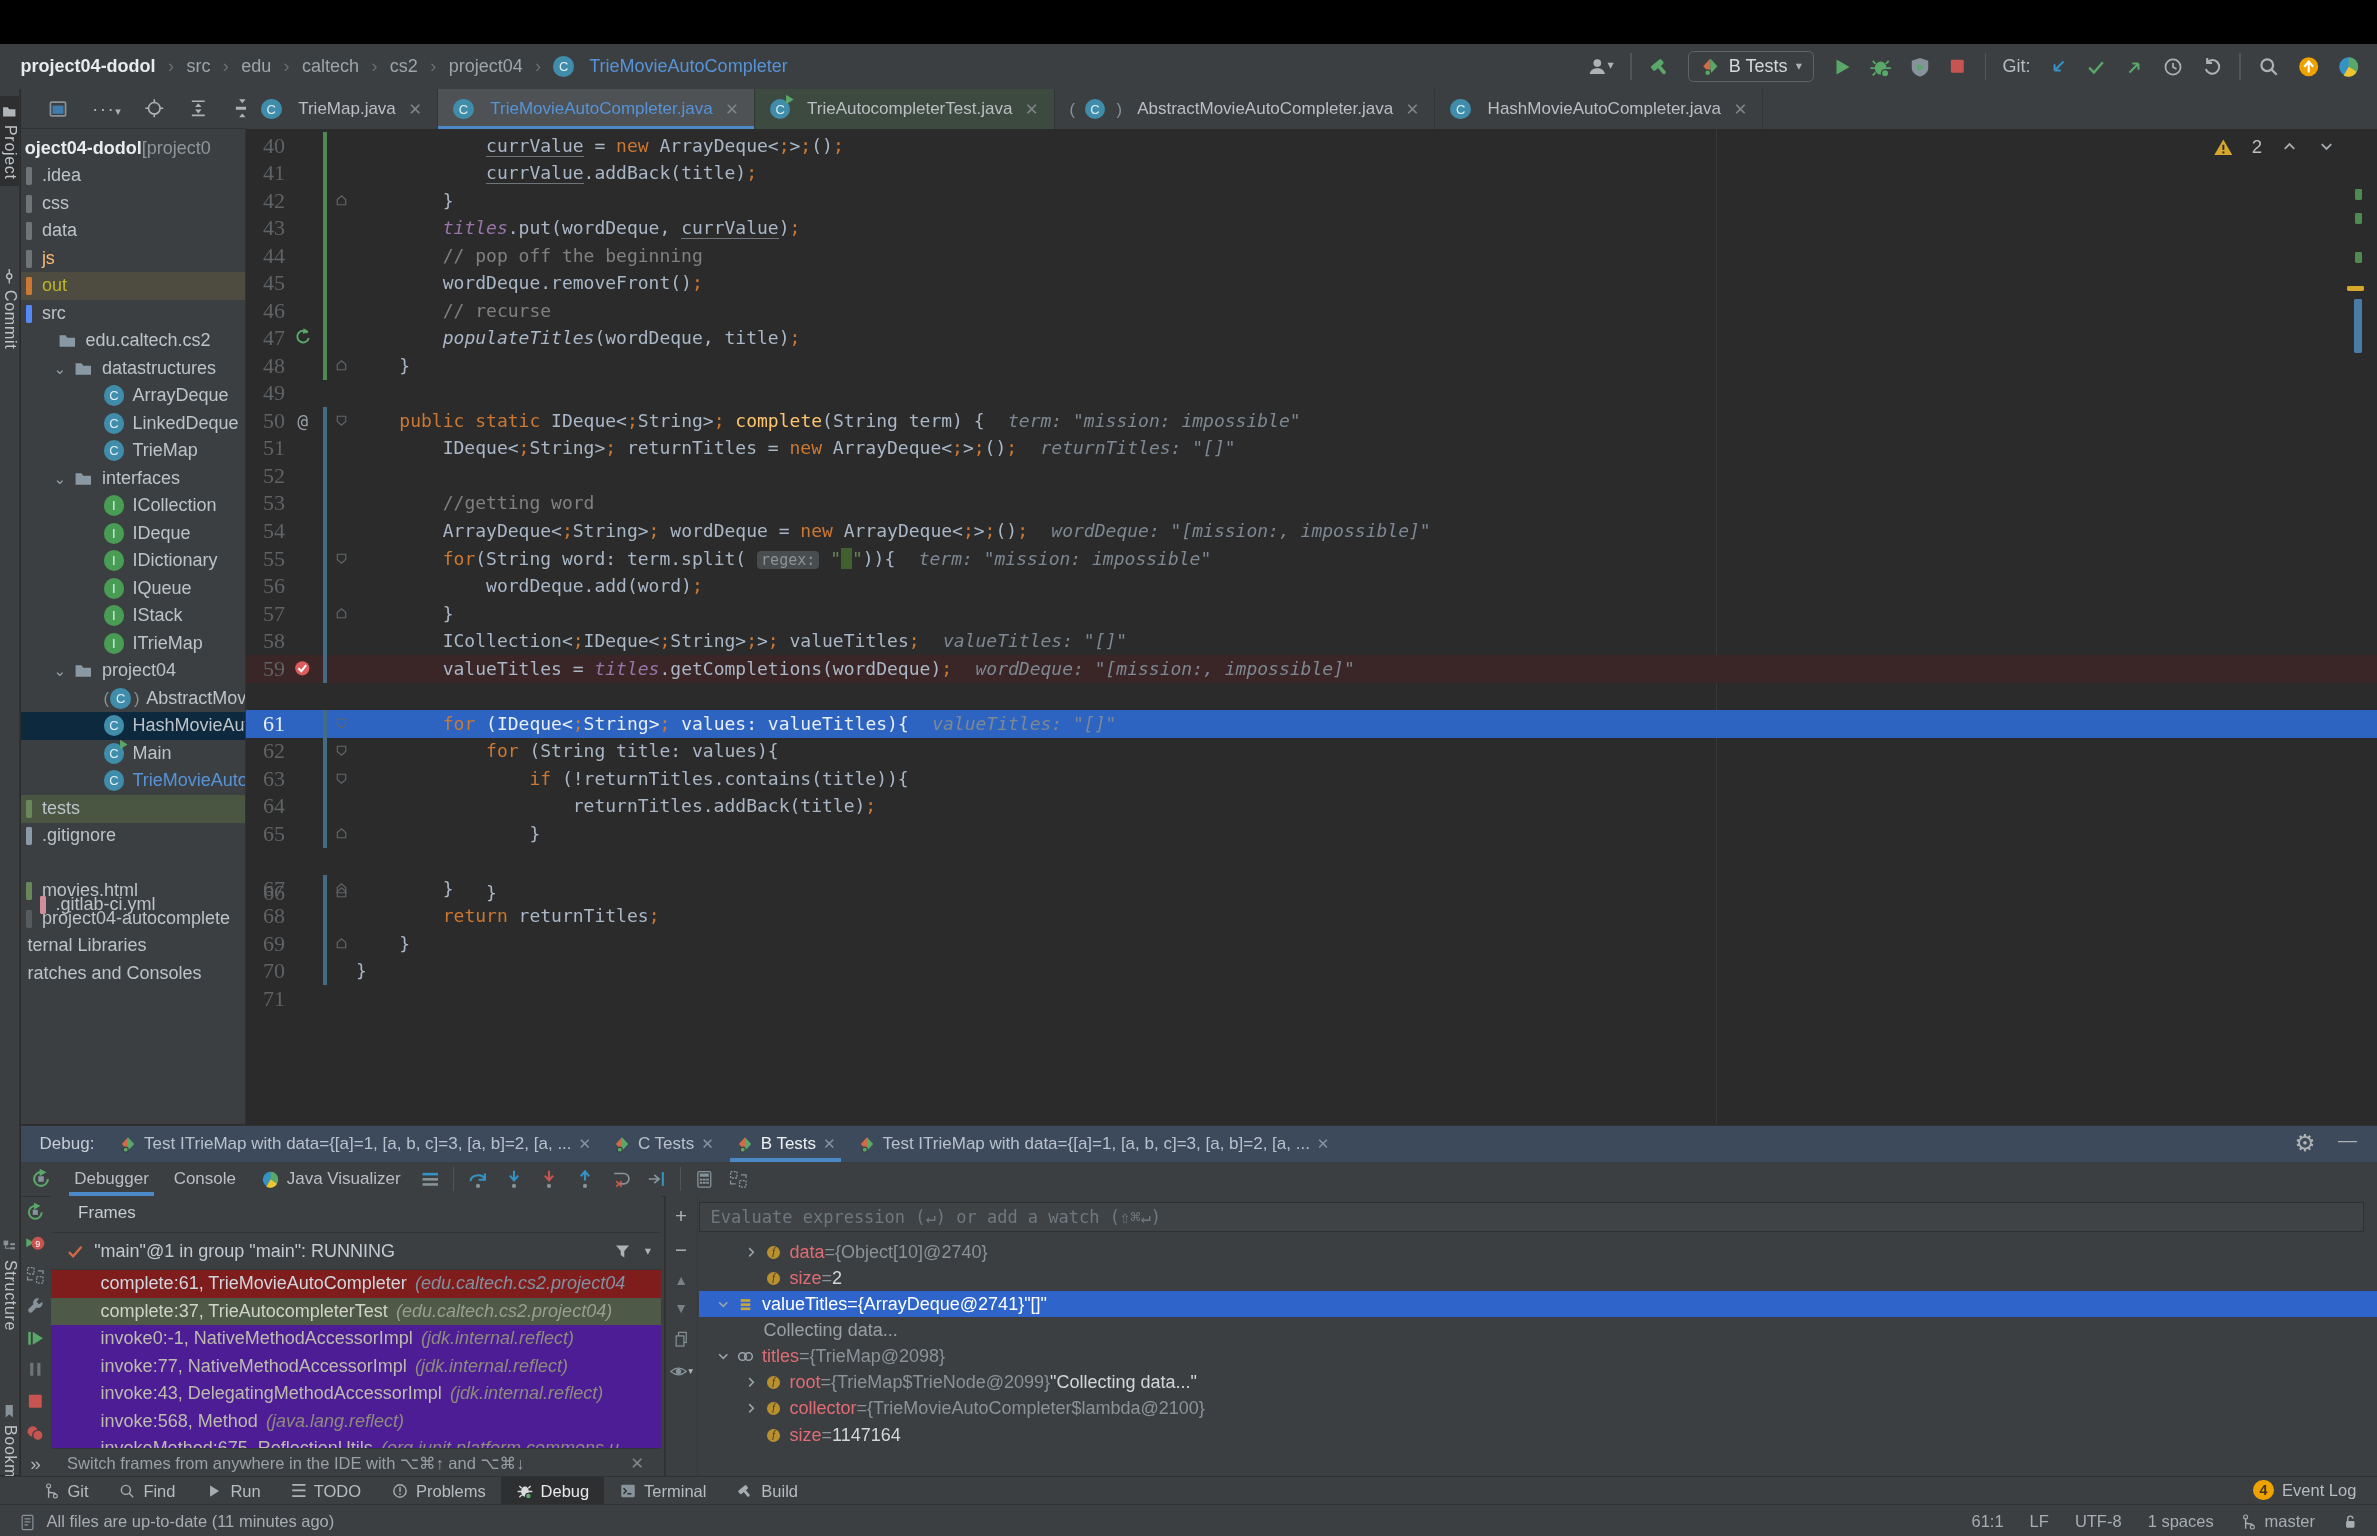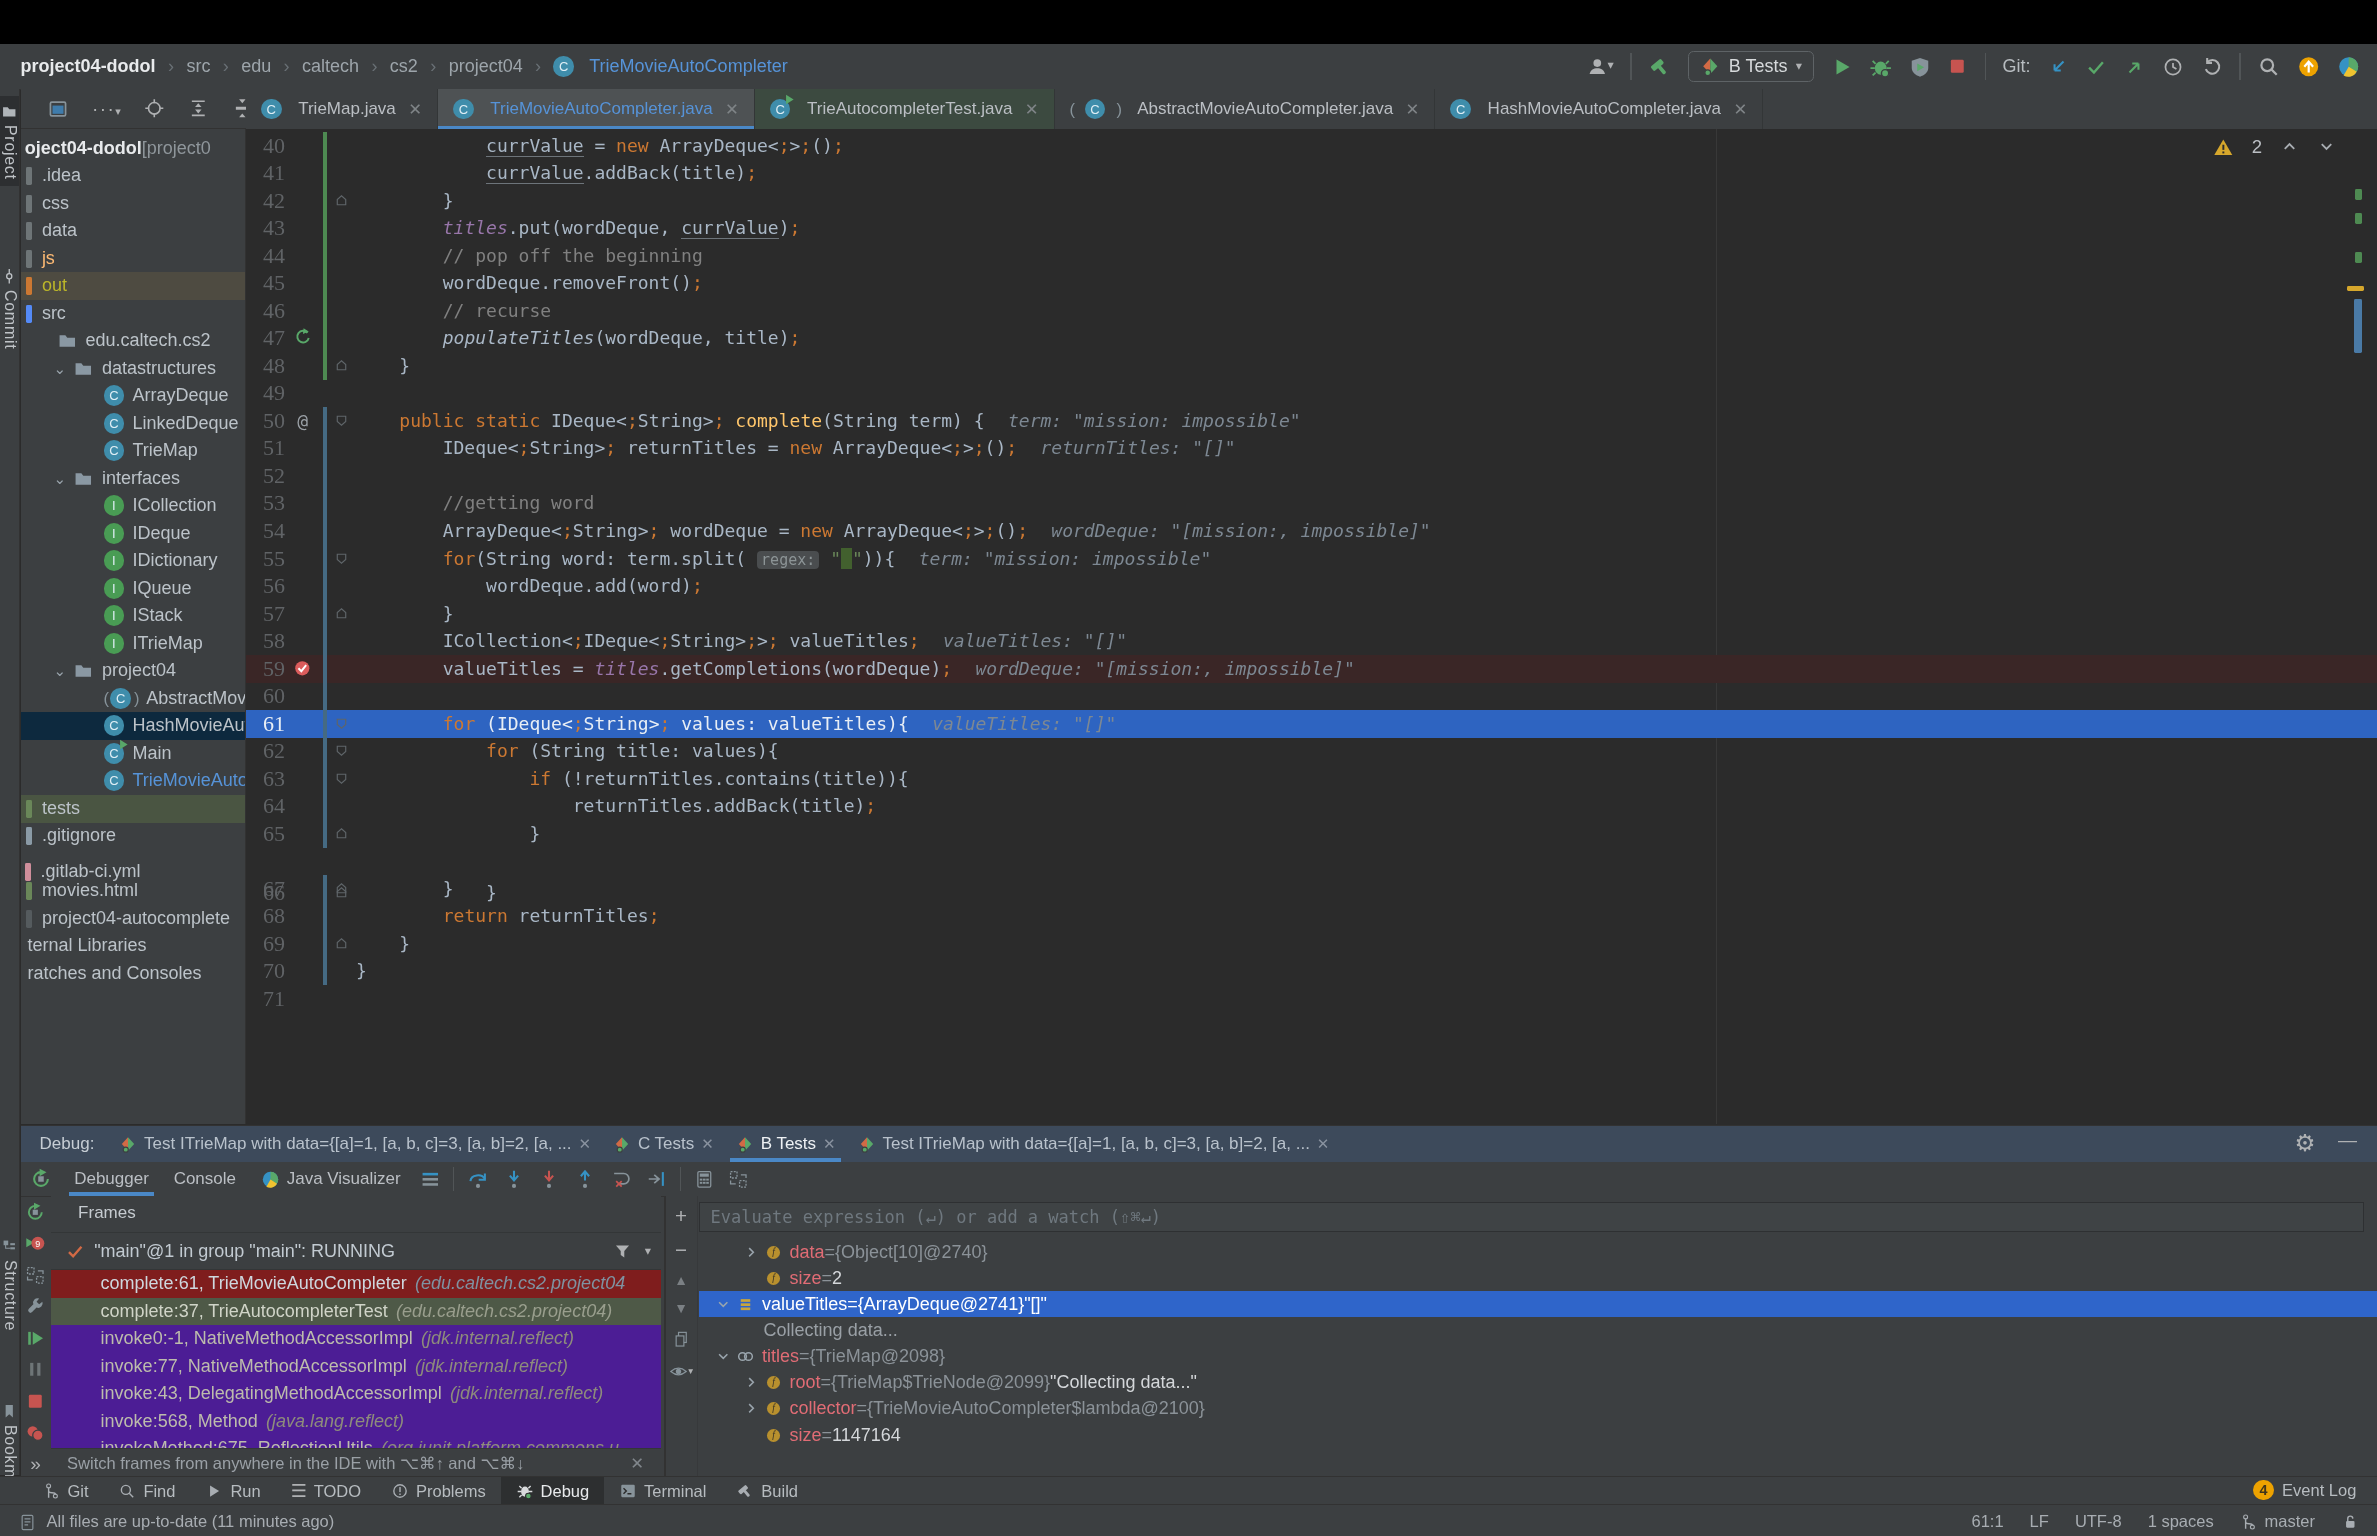--- a/index.html
+++ b/index.html
@@ -372,21 +372,21 @@
       <span style="color:#5693d8">TrieMovieAutoC</span>
     </div>
     <div class="trow" style="top:666px;background:#4a5542;padding-left:5.5px">
       <span class="fbar" style="background:#6a8759"></span>
       <span style="color:#bcc3c9">tests</span>
     </div>
     <div class="trow" style="top:693px;padding-left:5.5px">
       <span class="fbar" style="background:#8a9aa6"></span>
       <span style="color:#bcc3c9">.gitignore</span>
     </div>
-    <div class="trow" style="top:729px;padding-left:4px">
+    <div class="trow" style="top:762px;padding-left:19px">
       <span class="fbar" style="background:#cf8e9b"></span>
       <span style="color:#bcc3c9">.gitlab-ci.yml</span>
     </div>
     <div class="trow" style="top:748px;padding-left:5.5px">
       <span class="fbar" style="background:#6a8759"></span>
       <span style="color:#bcc3c9">movies.html</span>
     </div>
     <div class="trow" style="top:776px;padding-left:5.5px">
       <span class="fbar" style="background:#555b5e"></span>
       <span style="color:#bcc3c9">project04-autocomplete</span>
@@ -476,21 +476,20 @@
         </svg></span><span class="code"><span class="">        </span><span class="c-kw">for</span><span class="">(String word: term.split( </span><span class="chipspan">regex:</span><span class=""> </span><span class="c-str">"</span><span class="c-strsel"> </span><span class="c-str">"</span><span class="">)){</span><span class="hint">term: "mission: impossible"</span></span></div>
     <div class="cl" style="top:443px"><span class="num">56</span><span class="cbar" style="background:#456a83"></span><span class="code">            wordDeque.add(word)<span class="c-kw">;</span></span></div>
     <div class="cl" style="top:471px"><span class="num">57</span><span class="cbar" style="background:#456a83"></span><span class="foldw"><svg class="ic" style="width:15px;height:15px" viewBox="0 0 32 32" fill="none">
           <path d="M7 25 H25 V14 L16 6 L7 14 Z" stroke="#5f6569" stroke-width="2.5"></path>
         </svg></span><span class="code">        }</span></div>
     <div class="cl" style="top:498px"><span class="num">58</span><span class="cbar" style="background:#456a83"></span><span class="code">        ICollection&lt;<span class="c-kw">;</span>IDeque&lt;<span class="c-kw">;</span>String&gt;<span class="c-kw">;</span>&gt;<span class="c-kw">;</span> valueTitles<span class="c-kw">;</span><span class="hint">valueTitles: "[]"</span></span></div>
     <div class="cl bgbp" style="top:526px"><span class="num">59</span><span class="gico"><svg class="ic" style="width:20.6px;height:20.6px" viewBox="0 0 32 32" fill="none">
           <circle cx="16" cy="16" r="11" fill="#db5c5c"></circle>
           <path d="M10 16 L14.5 20.5 L22 11" stroke="#fff" stroke-width="3"></path>
         </svg></span><span class="cbar" style="background:#456a83"></span><span class="code">        valueTitles = <span class="c-fld">titles</span>.getCompletions(wordDeque)<span class="c-kw">;</span><span class="hint">wordDeque: "[mission:, impossible]"</span></span></div>
-    <div class="cl" style="top:553px"><span class="num">60</span><span class="cbar" style="background:#456a83"></span><span class="code"></span></div>
     <div class="cl bgexec" style="top:581px"><span class="num" style="color:#e8eef5">61</span><span class="cbar" style="background:#456a83"></span><span class="foldw"><svg class="ic" style="width:15px;height:15px" viewBox="0 0 32 32" fill="none">
           <path d="M7 7 H25 V18 L16 26 L7 18 Z" stroke="#5f6569" stroke-width="2.5"></path>
         </svg></span><span class="code">        <span class="c-kw">for</span> (IDeque&lt;<span class="c-kw">;</span>String&gt;<span class="c-kw">;</span> values: valueTitles){<span class="hint">valueTitles: "[]"</span></span></div>
     <div class="cl" style="top:608px"><span class="num">62</span><span class="cbar" style="background:#456a83"></span><span class="foldw"><svg class="ic" style="width:15px;height:15px" viewBox="0 0 32 32" fill="none">
           <path d="M7 7 H25 V18 L16 26 L7 18 Z" stroke="#5f6569" stroke-width="2.5"></path>
         </svg></span><span class="code">            <span class="c-kw">for</span> (String title: values){</span></div>
     <div class="cl" style="top:636px"><span class="num">63</span><span class="cbar" style="background:#456a83"></span><span class="foldw"><svg class="ic" style="width:15px;height:15px" viewBox="0 0 32 32" fill="none">
           <path d="M7 7 H25 V18 L16 26 L7 18 Z" stroke="#5f6569" stroke-width="2.5"></path>
         </svg></span><span class="code">                <span class="c-kw">if</span> (!returnTitles.contains(title)){</span></div>
     <div class="cl" style="top:663px"><span class="num">64</span><span class="cbar" style="background:#456a83"></span><span class="code">                    returnTitles.addBack(title)<span class="c-kw">;</span></span></div>

